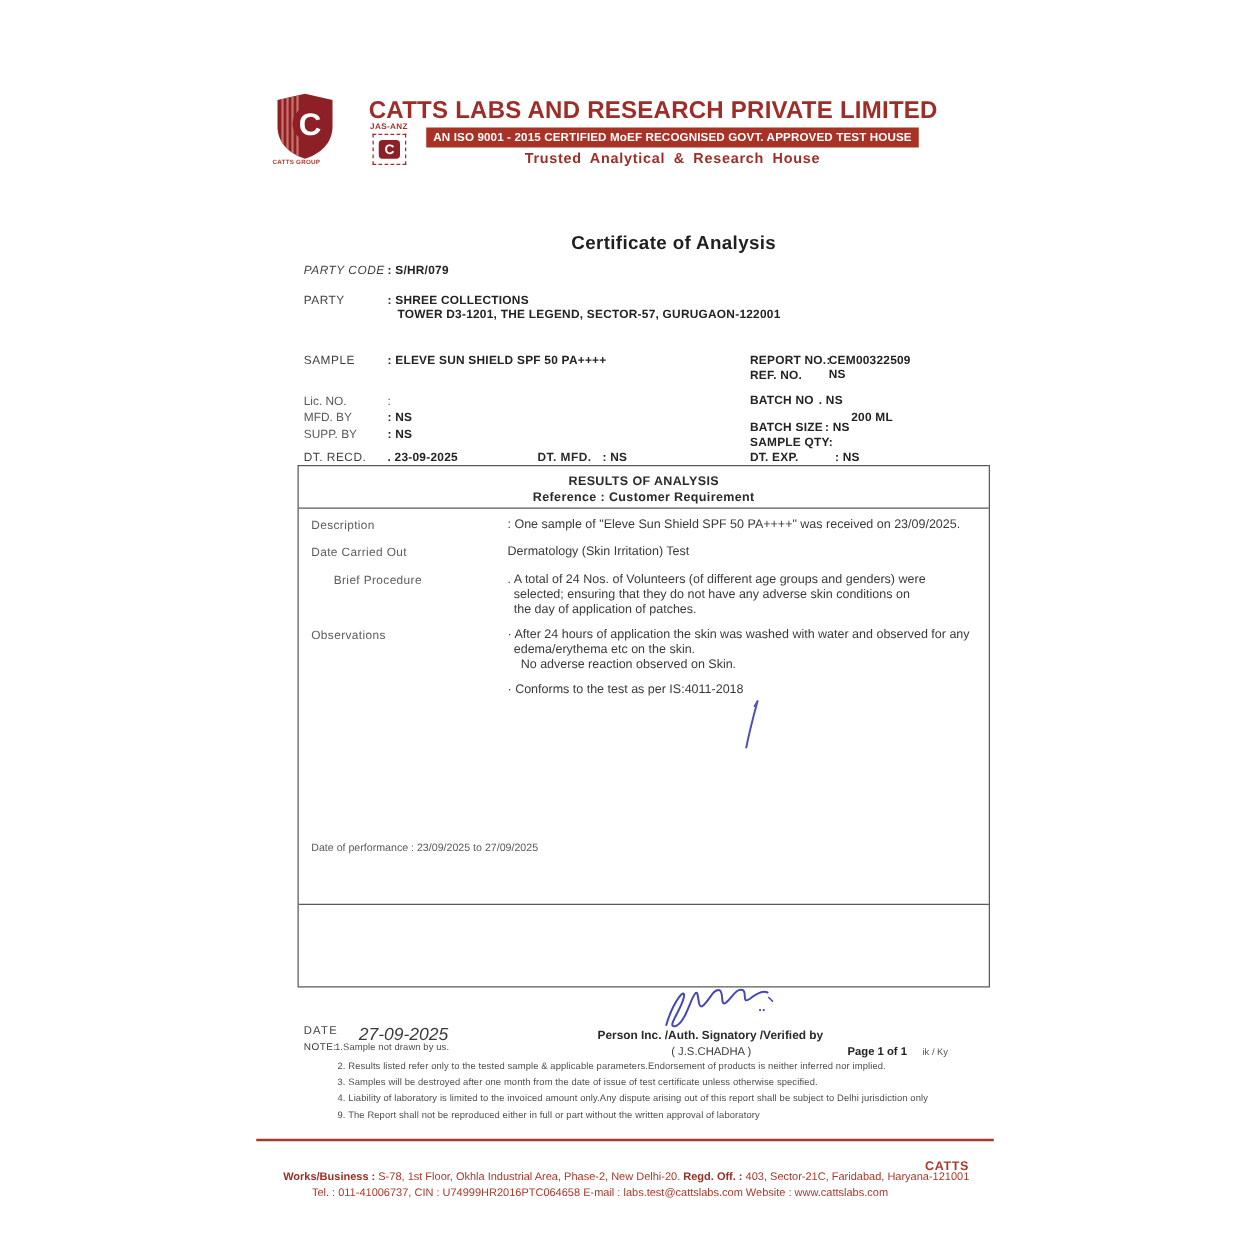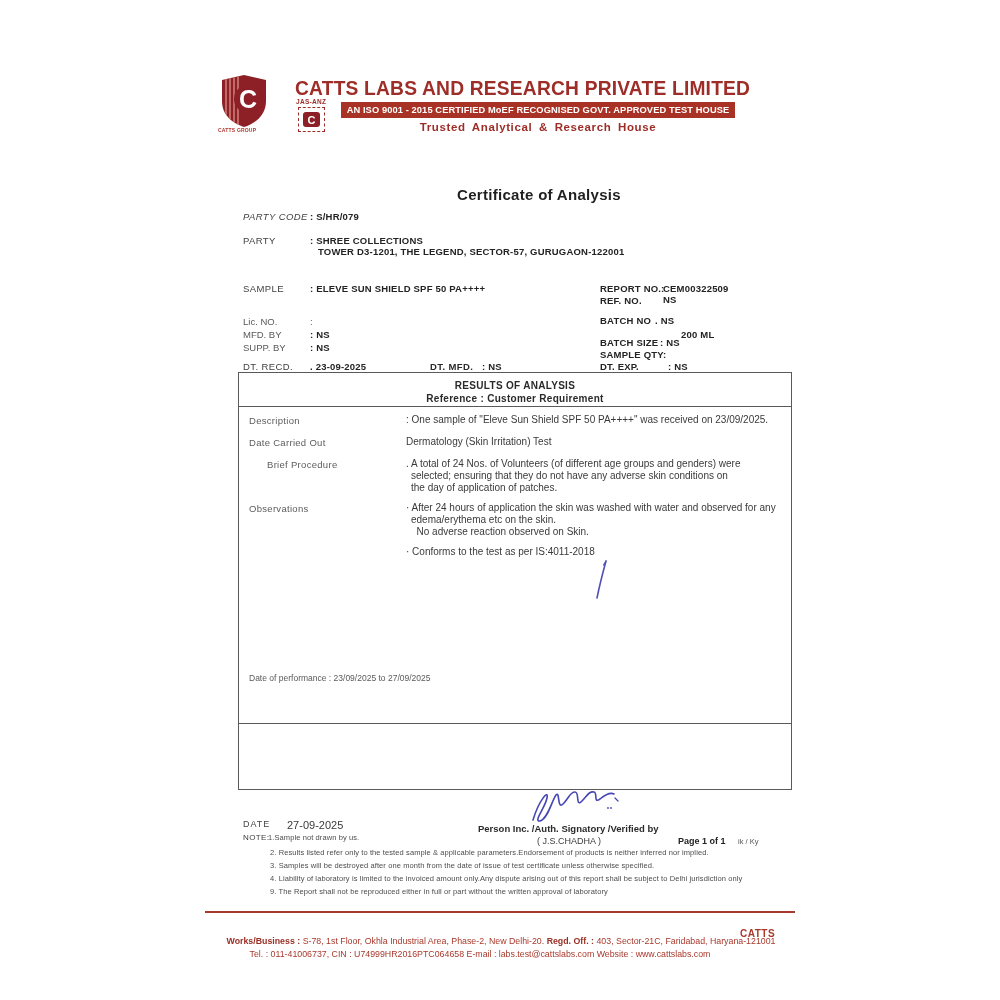--- a/index.html
+++ b/index.html
@@ -148,21 +148,21 @@
       <path d="M10 34 C16 14 26 3 24 12 C22 22 10 36 17 35 C25 33 29 14 33 9
                C37 4 34 24 40 18 C46 12 47 6 52 6 C57 6 52 22 59 15
                C64 10 66 5 71 6 C75 7 70 18 77 13 C82 9 87 6 91 8" stroke="#4646b4" stroke-width="1.6" fill="none" stroke-linecap="round"></path>
       <path d="M92 12 l3 3" stroke="#4646b4" stroke-width="1.3" fill="none" stroke-linecap="round"></path>
       <circle cx="85" cy="22" r="0.9" fill="#4646b4"></circle>
         <circle cx="88" cy="22" r="0.9" fill="#4646b4"></circle>
     </svg>
   </div>
 
   <div class="abs" style="left:243px;top:819px;font-size:9px;color:#444;letter-spacing:1px;">DATE</div>
-  <div class="abs" style="left:287px;top:819px;font-size:11px;color:#3a3a3a;">27-09-2025</div>
+  <div class="abs" style="left:287px;top:819px;font-size:14px;color:#3a3a3a;font-style:italic;">27-09-2025</div>
 
   <div class="abs" style="left:478px;top:823px;font-size:9.5px;font-weight:bold;color:#2a2a2a;">Person Inc. /Auth. Signatory /Verified by</div>
   <div class="abs" style="left:537px;top:836px;font-size:9px;color:#3a3a3a;">( J.S.CHADHA )</div>
   <div class="abs" style="left:678px;top:836px;font-size:9px;font-weight:bold;color:#222;">Page 1 of 1</div>
   <div class="abs" style="left:738px;top:837px;font-size:7.5px;color:#555;">ik / Ky</div>
 
   <div class="abs" style="left:243px;top:833px;font-size:8px;color:#3c3c3c;letter-spacing:.4px;">NOTE:</div>
   <div class="abs notetxt" style="left:268px;top:833px;">1.Sample not  drawn by us.</div>
   <div class="abs notetxt" style="left:270px;top:848px;">2. Results listed refer only to the tested sample &amp; applicable parameters.Endorsement of products is neither inferred nor implied.</div>
   <div class="abs notetxt" style="left:270px;top:861px;">3. Samples will be destroyed after one month from the date of issue of test certificate unless otherwise specified.</div>

